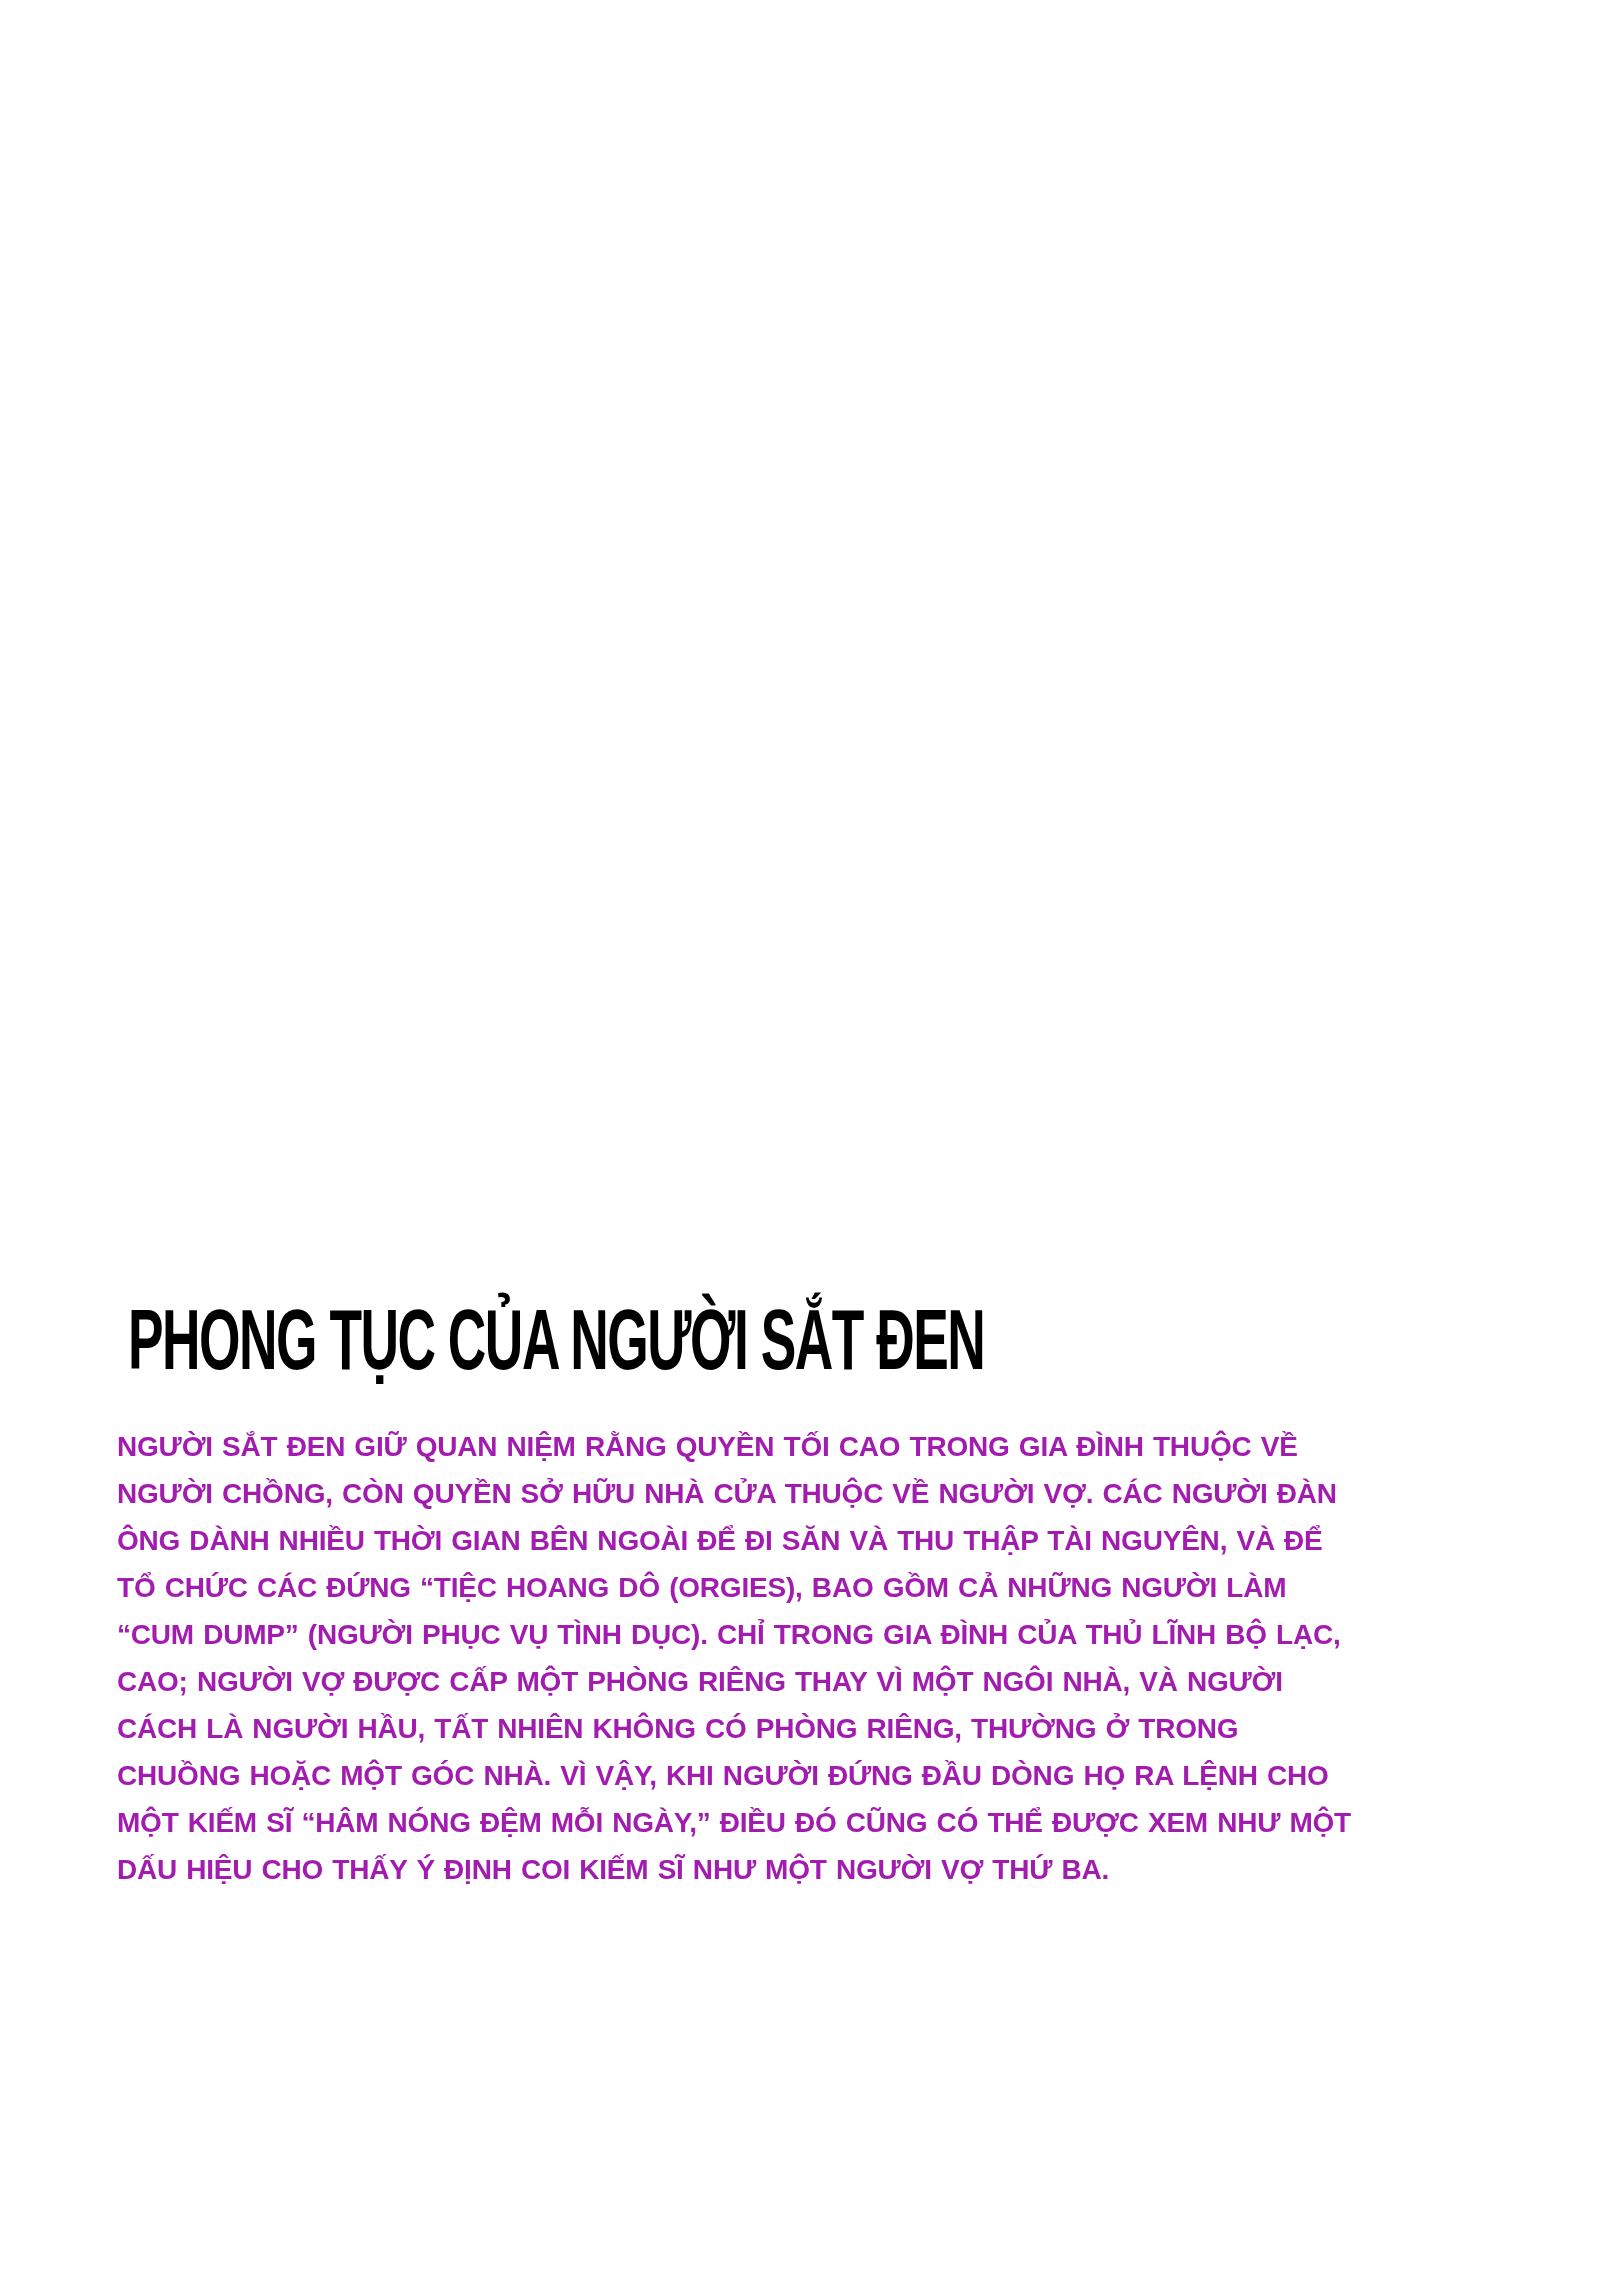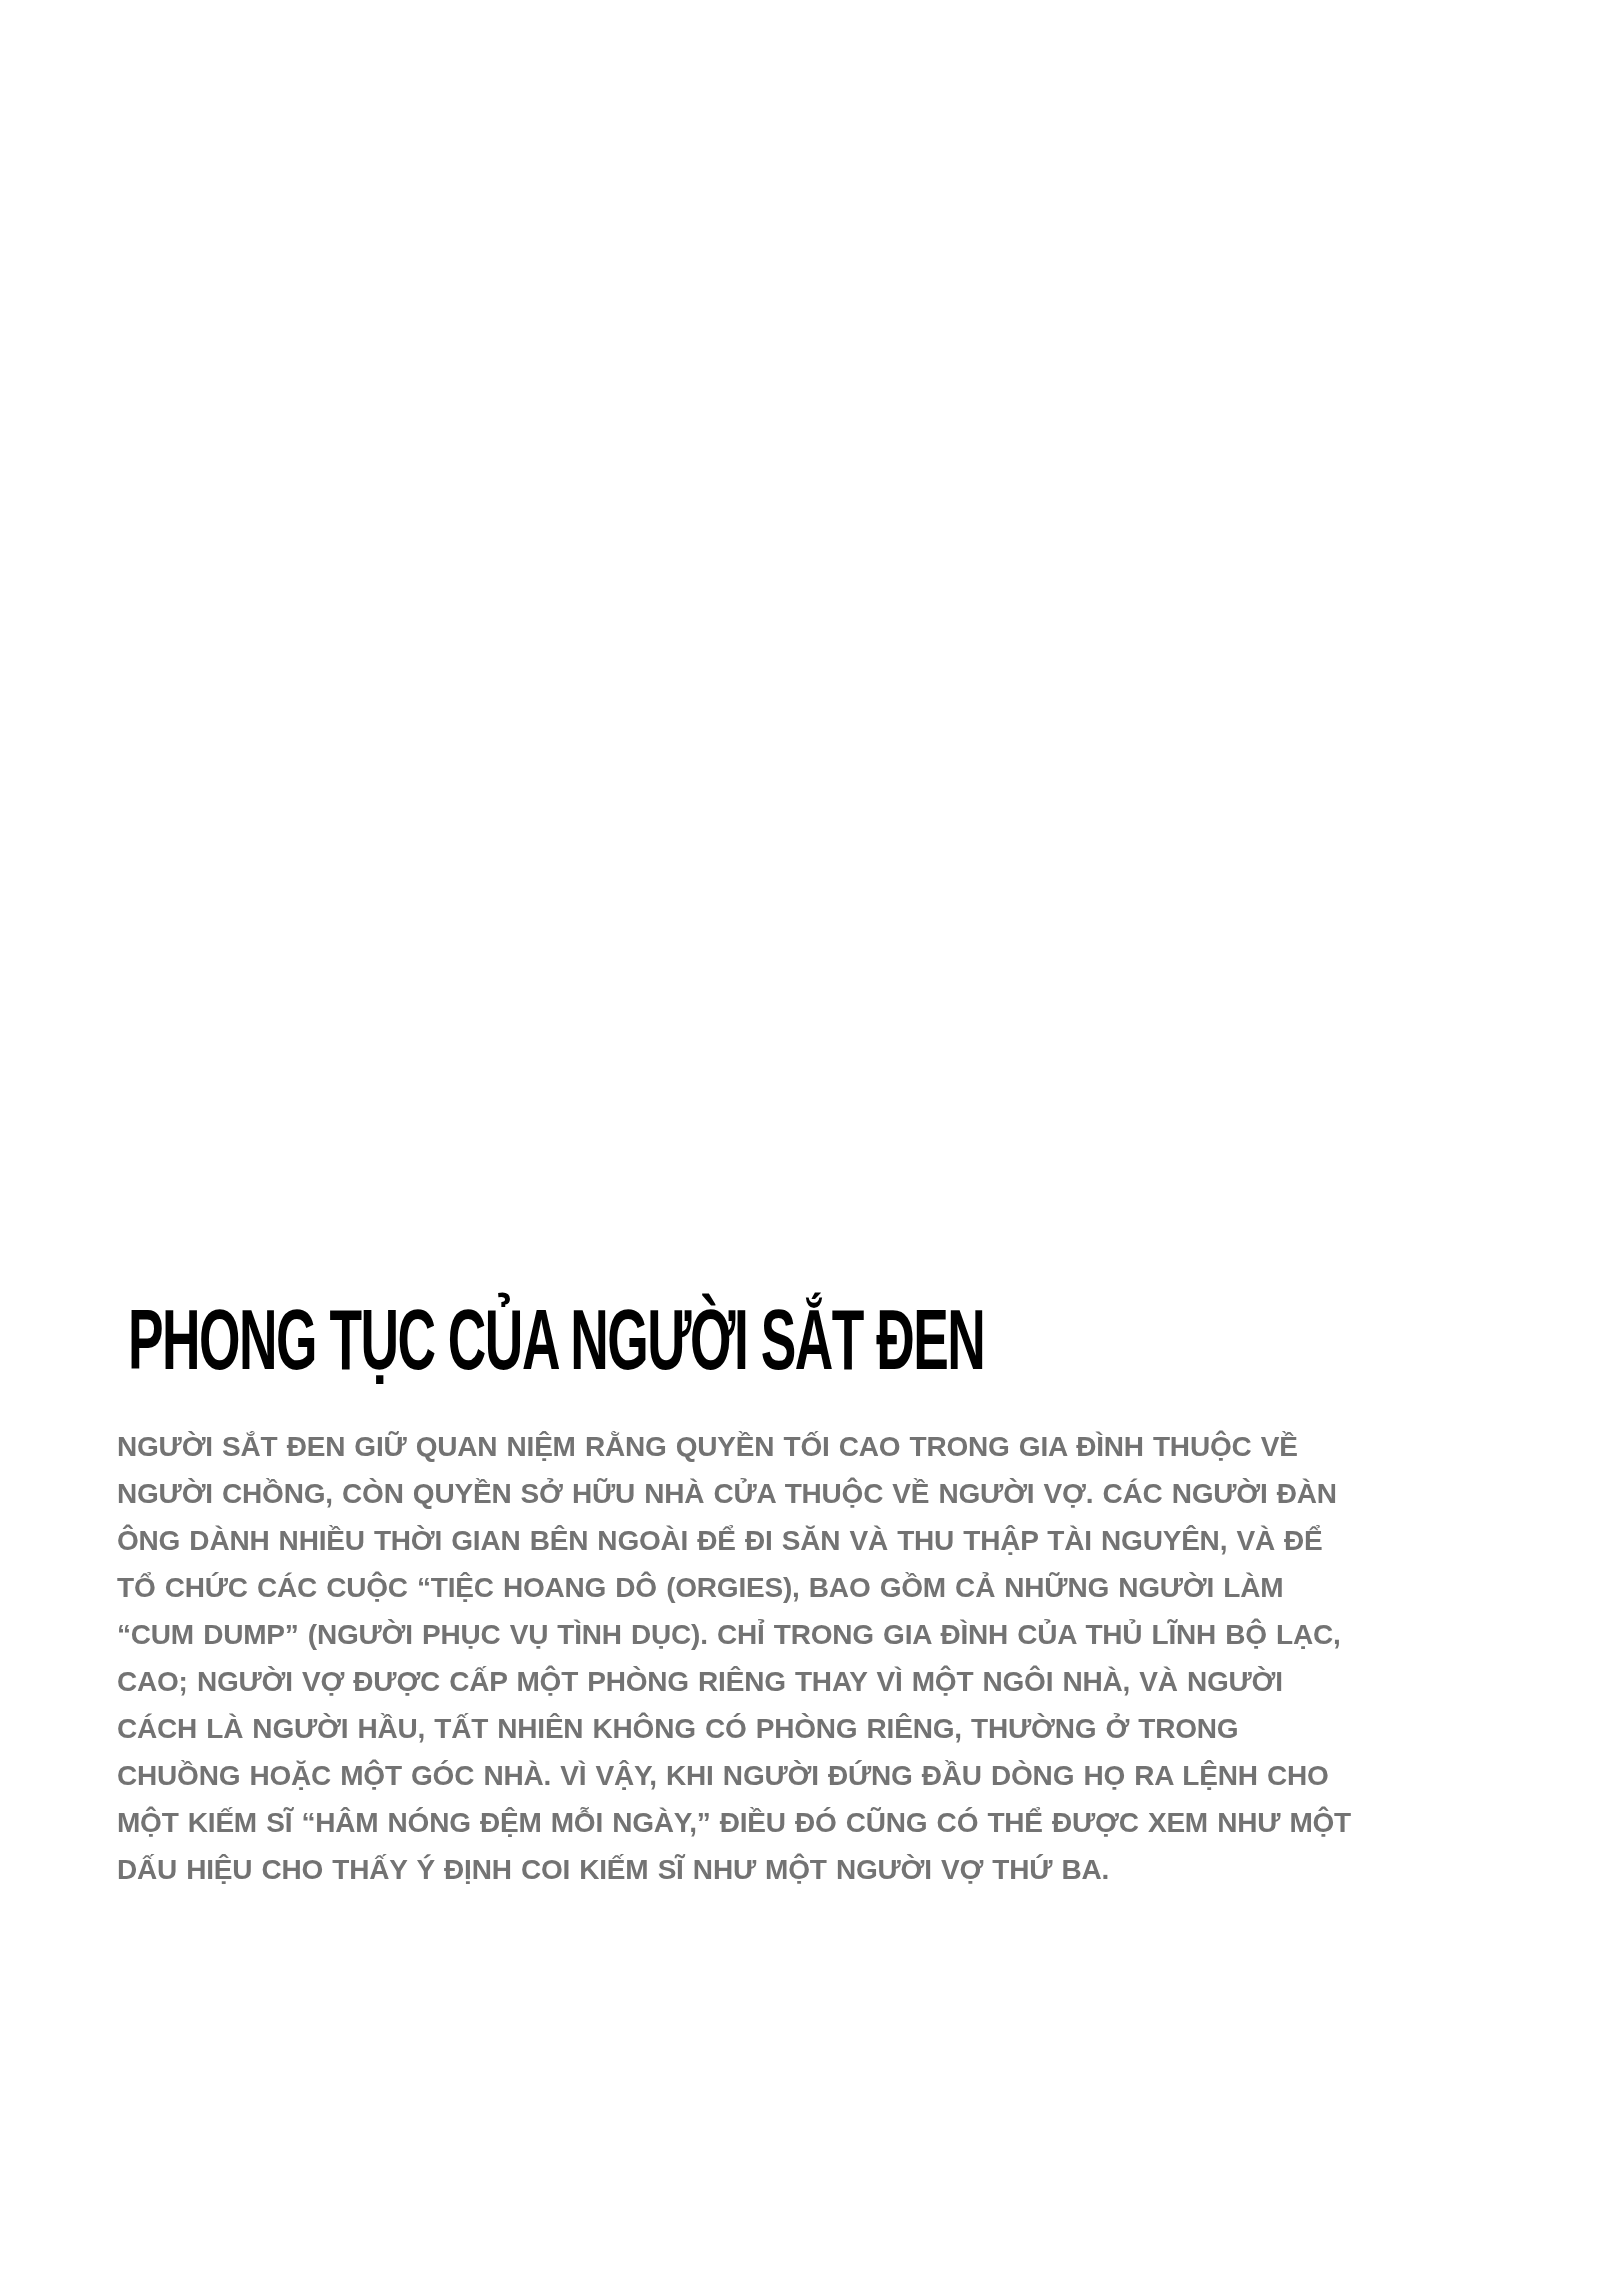--- a/index.html
+++ b/index.html
@@ -38,35 +38,35 @@
     width: 1348px;
   }
   .body-line {
     font-family: "Liberation Sans", sans-serif;
     font-size: 28px;
     font-weight: bold;
     line-height: 47px;
     letter-spacing: -0.2px;
     word-spacing: 1.6px;
     white-space: nowrap;
-    color: #737373;
+    color: #a21caf;
   }
 </style>
 </head>
 <body>
 
 <div class="page">
 
   <h1 class="chapter-title">PHONG TỤC CỦA NGƯỜI SẮT ĐEN</h1>
 
   <div class="body-paragraph">
     <div class="body-line">NGƯỜI SẮT ĐEN GIỮ QUAN NIỆM RẰNG QUYỀN TỐI CAO TRONG GIA ĐÌNH THUỘC VỀ</div>
     <div class="body-line">NGƯỜI CHỒNG, CÒN QUYỀN SỞ HỮU NHÀ CỬA THUỘC VỀ NGƯỜI VỢ. CÁC NGƯỜI ĐÀN</div>
     <div class="body-line">ÔNG DÀNH NHIỀU THỜI GIAN BÊN NGOÀI ĐỂ ĐI SĂN VÀ THU THẬP TÀI NGUYÊN, VÀ ĐỂ</div>
-    <div class="body-line">TỔ CHỨC CÁC CUỘC “TIỆC HOANG DÔ (ORGIES), BAO GỒM CẢ NHỮNG NGƯỜI LÀM</div>
+    <div class="body-line">TỔ CHỨC CÁC ĐỨNG “TIỆC HOANG DÔ (ORGIES), BAO GỒM CẢ NHỮNG NGƯỜI LÀM</div>
     <div class="body-line">“CUM DUMP” (NGƯỜI PHỤC VỤ TÌNH DỤC). CHỈ TRONG GIA ĐÌNH CỦA THỦ LĨNH BỘ LẠC,</div>
     <div class="body-line">CAO; NGƯỜI VỢ ĐƯỢC CẤP MỘT PHÒNG RIÊNG THAY VÌ MỘT NGÔI NHÀ, VÀ NGƯỜI</div>
     <div class="body-line">CÁCH LÀ NGƯỜI HẦU, TẤT NHIÊN KHÔNG CÓ PHÒNG RIÊNG, THƯỜNG Ở TRONG</div>
     <div class="body-line">CHUỒNG HOẶC MỘT GÓC NHÀ. VÌ VẬY, KHI NGƯỜI ĐỨNG ĐẦU DÒNG HỌ RA LỆNH CHO</div>
     <div class="body-line">MỘT KIẾM SĨ “HÂM NÓNG ĐỆM MỖI NGÀY,” ĐIỀU ĐÓ CŨNG CÓ THỂ ĐƯỢC XEM NHƯ MỘT</div>
     <div class="body-line">DẤU HIỆU CHO THẤY Ý ĐỊNH COI KIẾM SĨ NHƯ MỘT NGƯỜI VỢ THỨ BA.</div>
   </div>
 
 </div>
 

